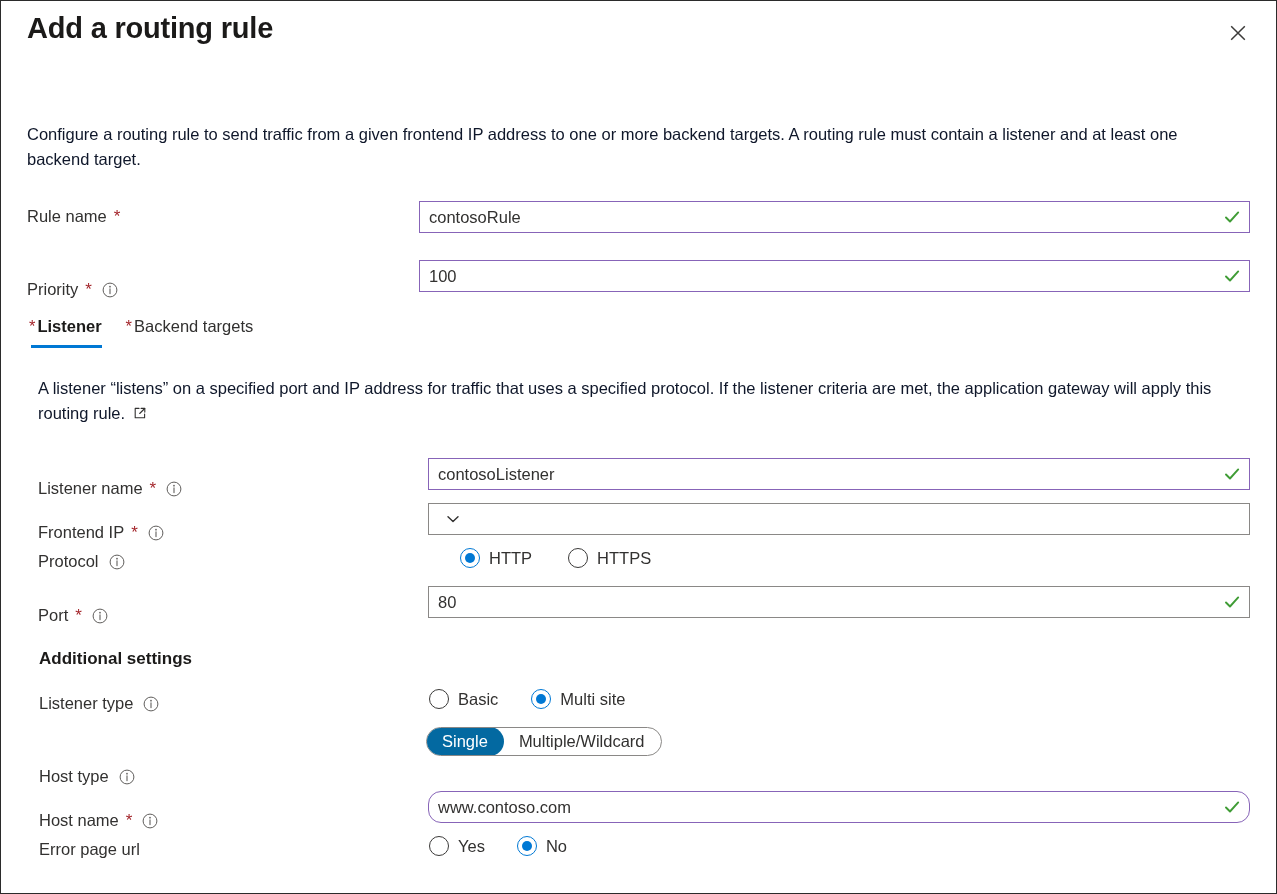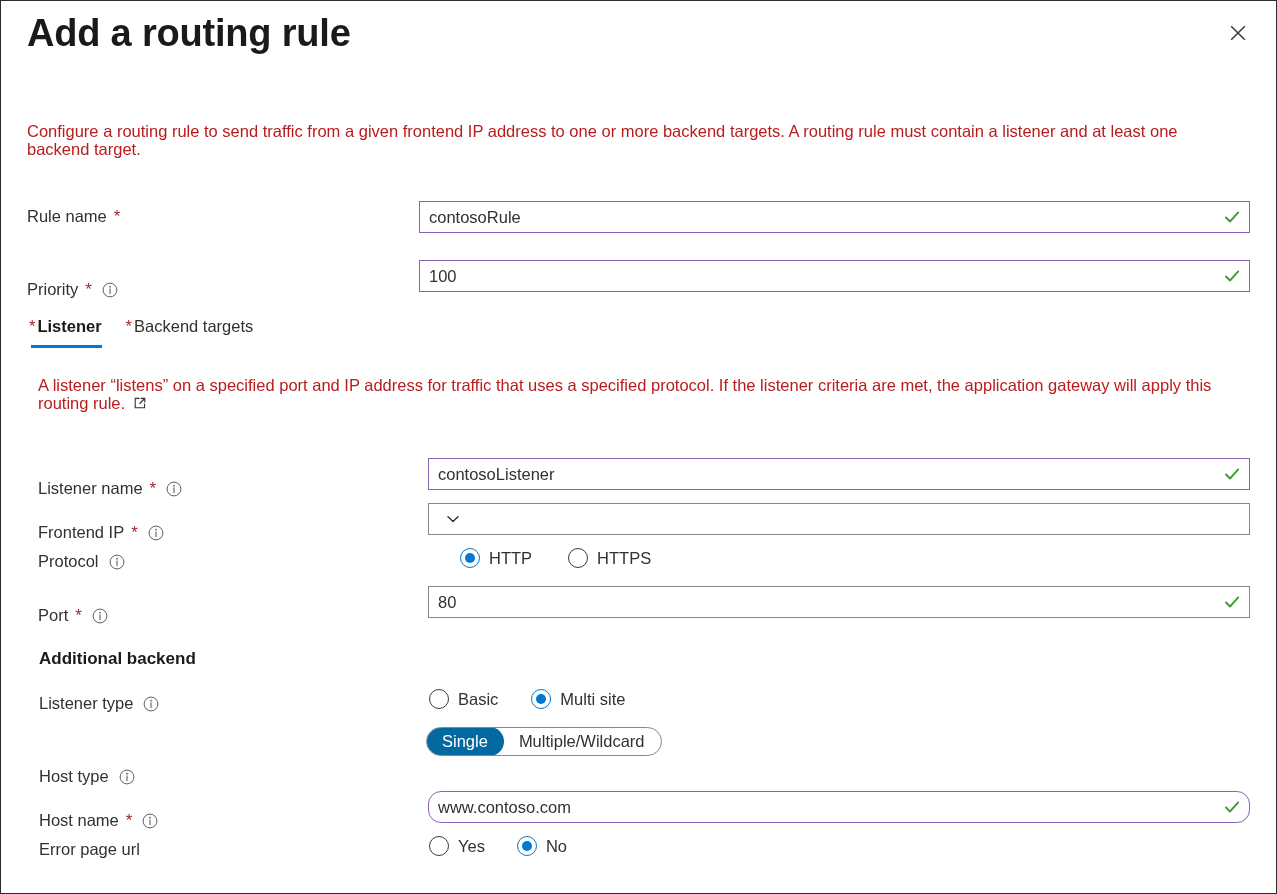--- a/index.html
+++ b/index.html
@@ -19,21 +19,21 @@
     border: 1px solid #2b2b2b;
     box-sizing: border-box;
     overflow: hidden;
   }
 
   
   .page-title {
     position: absolute;
     left: 26px;
     top: 11px;
-    font-size: 38px;
+    font-size: 29px;
     font-weight: 600;
     letter-spacing: -0.2px;
     color: #1b1a19;
     white-space: nowrap;
   }
   .close-btn {
     position: absolute;
     right: 22px;
     top: 16px;
     width: 32px;
@@ -45,22 +45,22 @@
     background: transparent;
     border: none;
     padding: 0;
   }
   .close-btn svg { display: block; }
 
   
   .desc {
     position: absolute;
     font-size: 16.5px;
-    line-height: 18px;
-    color: #b91c1c;
+    line-height: 25px;
+    color: #0f172a;
   }
   #intro-desc {
     left: 26px;
     top: 121px;
     width: 1180px;
   }
   #listener-desc {
     left: 37px;
     top: 375px;
     width: 1205px;
@@ -375,21 +375,21 @@
   </div>
   <div class="tb" style="left:427px; top:585px; width:822px;">
     <span class="val">80</span>
     <span class="check">
       <svg width="18" height="18" viewBox="0 0 18 18" aria-hidden="true">
         <path d="M3 9.5 L7 13.5 L15.2 4.4" stroke="#3f9c35" stroke-width="1.9" fill="none" stroke-linecap="round" stroke-linejoin="round"></path>
       </svg>
     </span>
   </div>
 
-  <div class="section-head" style="left:38px; top:648px;">Additional backend</div>
+  <div class="section-head" style="left:38px; top:648px;">Additional settings</div>
 
   <div class="field-label" style="left:38px; top:693px;">
     <span>Listener type</span>
     <span class="info-icon">
       <svg width="16" height="16" viewBox="0 0 16 16" aria-hidden="true">
         <circle cx="8" cy="8" r="6.9" fill="none" stroke="#605e5c" stroke-width="1"></circle>
         <circle cx="8" cy="4.7" r="0.85" fill="#605e5c"></circle>
         <path d="M8 6.9 V11.6" stroke="#605e5c" stroke-width="1.1" stroke-linecap="round"></path>
       </svg>
     </span>

